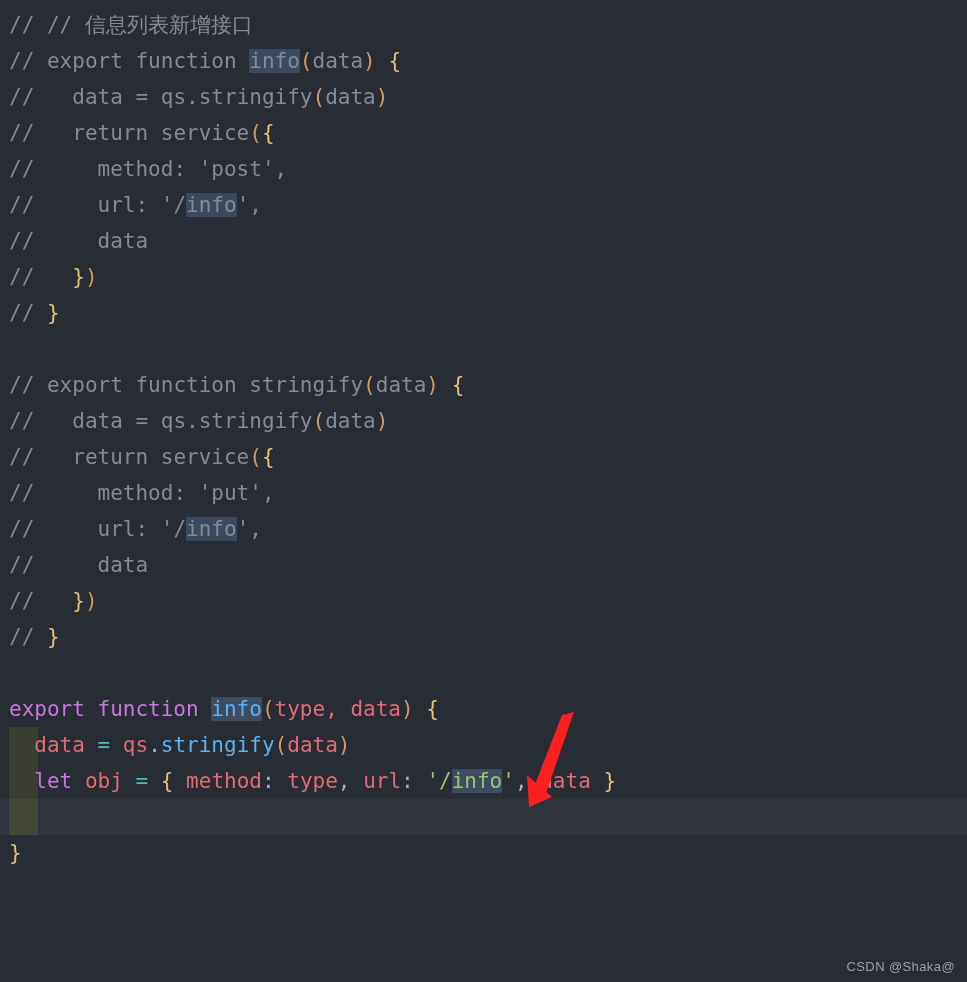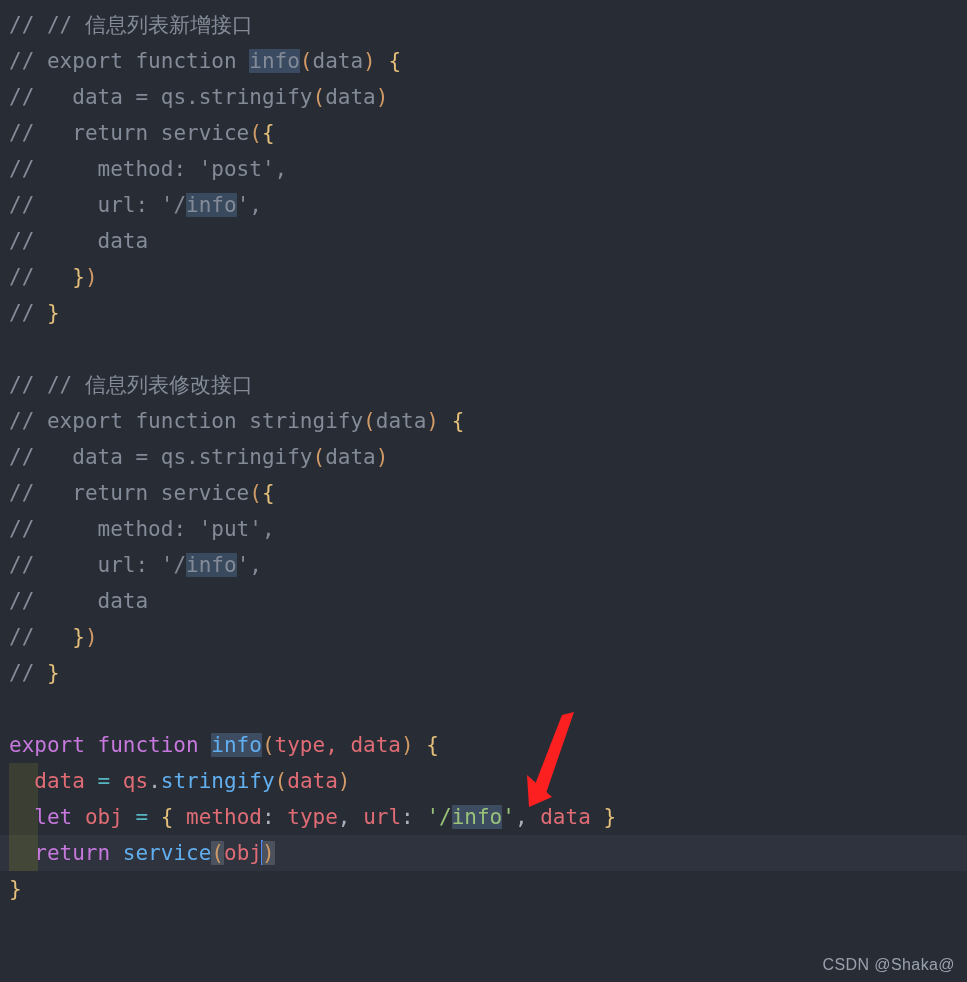--- a/index.html
+++ b/index.html
@@ -100,21 +100,21 @@
     height: 125px;
     pointer-events: none;
     z-index: 30;
   }
   
   #watermark {
     position: absolute;
     right: 12px;
     bottom: 8px;
     font-family: "Liberation Sans", sans-serif;
-    font-size: 16px;
+    font-size: 13px;
     color: #9aa1ae;
     letter-spacing: 0.4px;
     z-index: 25;
   }
 </style>
 </head>
 <body>
 
 <div id="editor">
 
@@ -133,21 +133,20 @@
     <div class="line"><span class="txt cmt"><span>//</span><span>     </span><span>url</span><span>: </span><span>'/</span><span class="occ-str">info</span><span>'</span><span>,</span></span></div>
 
     <div class="line"><span class="txt cmt"><span>//</span><span>     </span><span>data</span></span></div>
 
     <div class="line"><span class="txt"><span class="cmt">//</span><span class="cmt">   </span><span class="p2">}</span><span class="p1">)</span></span></div>
 
     <div class="line"><span class="txt"><span class="cmt">//</span><span class="cmt"> </span><span class="p2">}</span></span></div>
 
     <div class="line blank"><span class="txt">&nbsp;</span></div>
 
-    <div class="line"><span class="txt cmt"><span>//</span><span> </span><span>//</span><span> </span><span>信息列表修改接口</span></span></div>
 
     <div class="line"><span class="txt"><span class="cmt">//</span><span class="cmt"> </span><span class="cmt">export</span><span class="cmt"> </span><span class="cmt">function</span><span class="cmt"> </span><span class="cmt">stringify</span><span class="p1">(</span><span class="cmt">data</span><span class="p1">)</span><span class="cmt"> </span><span class="p2">{</span></span></div>
 
     <div class="line"><span class="txt"><span class="cmt">//</span><span class="cmt">   </span><span class="cmt">data</span><span class="cmt"> = </span><span class="cmt">qs</span><span class="cmt">.</span><span class="cmt">stringify</span><span class="p1">(</span><span class="cmt">data</span><span class="p1">)</span></span></div>
 
     <div class="line"><span class="txt"><span class="cmt">//</span><span class="cmt">   </span><span class="cmt">return</span><span class="cmt"> </span><span class="cmt">service</span><span class="p1">(</span><span class="p2">{</span></span></div>
 
     <div class="line"><span class="txt cmt"><span>//</span><span>     </span><span>method</span><span>: </span><span>'put'</span><span>,</span></span></div>
 
     <div class="line"><span class="txt cmt"><span>//</span><span>     </span><span>url</span><span>: </span><span>'/</span><span class="occ-str">info</span><span>'</span><span>,</span></span></div>
@@ -160,21 +159,21 @@
 
     <div class="line blank"><span class="txt">&nbsp;</span></div>
 
 
     <div class="line"><span class="txt"><span class="kw">export</span><span class="plain"> </span><span class="kw">function</span><span class="plain"> </span><span class="fn occ">info</span><span class="p1">(</span><span class="var">type</span><span class="var">, </span><span class="var">data</span><span class="p1">)</span><span class="plain"> </span><span class="p2">{</span></span></div>
 
     <div class="line"><span class="indent-guide"></span><span class="txt"><span class="plain">  </span><span class="var">data</span><span class="plain"> </span><span class="op">=</span><span class="plain"> </span><span class="var">qs</span><span class="plain">.</span><span class="fn">stringify</span><span class="p1">(</span><span class="var">data</span><span class="p1">)</span></span></div>
 
     <div class="line"><span class="indent-guide"></span><span class="txt"><span class="plain">  </span><span class="kw">let</span><span class="plain"> </span><span class="var">obj</span><span class="plain"> </span><span class="op">=</span><span class="plain"> </span><span class="p2">{</span><span class="plain"> </span><span class="prop">method</span><span class="plain">: </span><span class="var">type</span><span class="plain">, </span><span class="prop">url</span><span class="plain">: </span><span class="str">'/</span><span class="str occ">info</span><span class="str">'</span><span class="plain">, </span><span class="var">data</span><span class="plain"> </span><span class="p2">}</span></span></div>
 
-    <div class="line current"><span class="indent-guide lit"></span><span class="txt"><span class="plain">  </span><span class="kw">return</span><span class="plain"> </span><span class="fn">service</span><span class="p1 brmatch">(</span><span class="var">obj</span><span class="caret"></span><span class="p1 brmatch">)</span></span></div>
+    <div class="line current"><span class="indent-guide lit"></span></div>
 
     <div class="line"><span class="txt"><span class="p2">}</span></span></div>
 
   </div>
 
   <svg id="arrow-annotation" viewBox="0 0 110 125">
     <polygon points="74,17 44,104 34,92 62,20" fill="#fc2020"></polygon>
     <polygon points="29,112 27,80 52,102" fill="#fc2020"></polygon>
   </svg>
 

